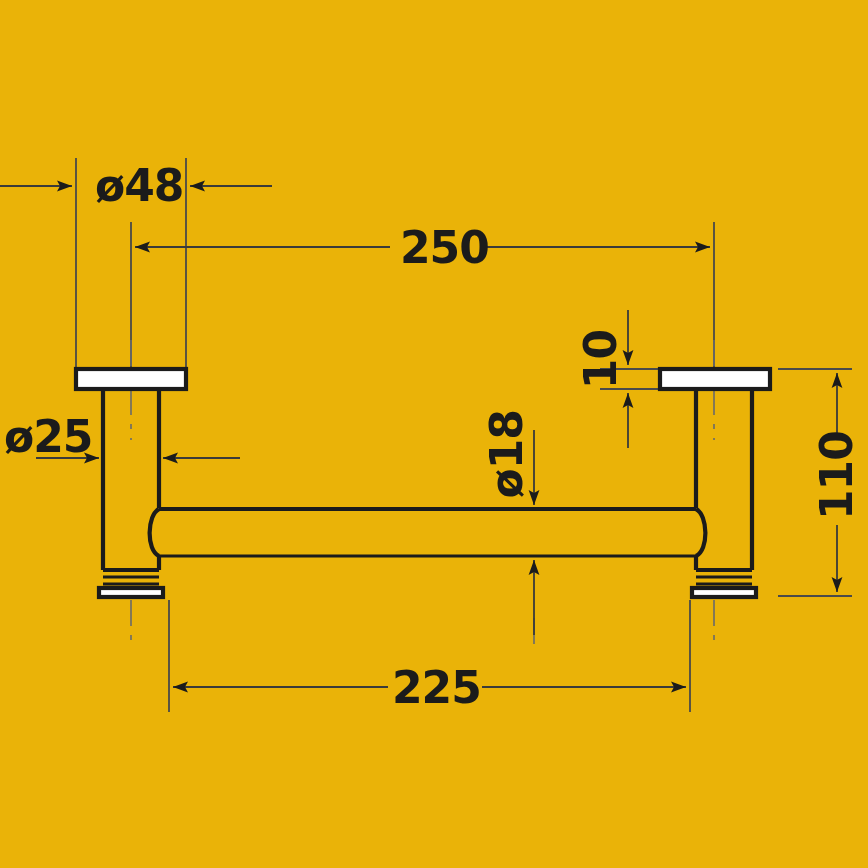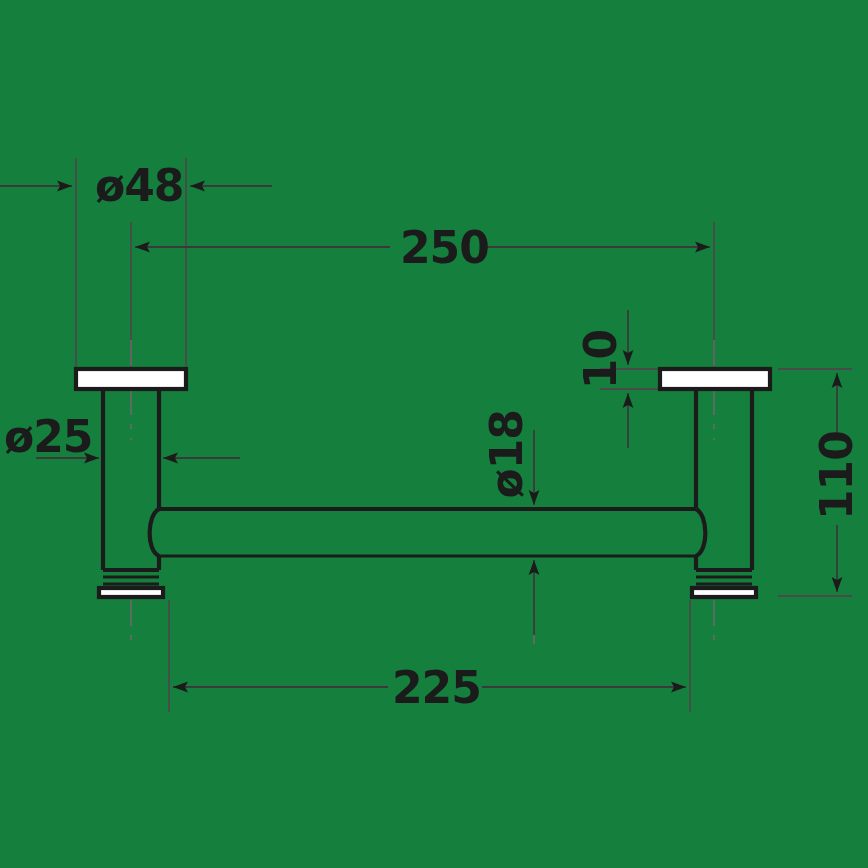--- a/index.html
+++ b/index.html
@@ -7,21 +7,21 @@
     padding: 0;
     background: #ffffff;
   }
   body {
     font-family: "Liberation Sans", sans-serif;
   }
   #drawing-root {
     position: relative;
     width: 868px;
     height: 868px;
-    background: #15803d;
+    background: #eab308;
     overflow: hidden;
   }
   svg.cad {
     display: block;
     width: 868px;
     height: 868px;
   }
   .dim-text {
     font-family: "DejaVu Sans", sans-serif;
     font-weight: bold;

